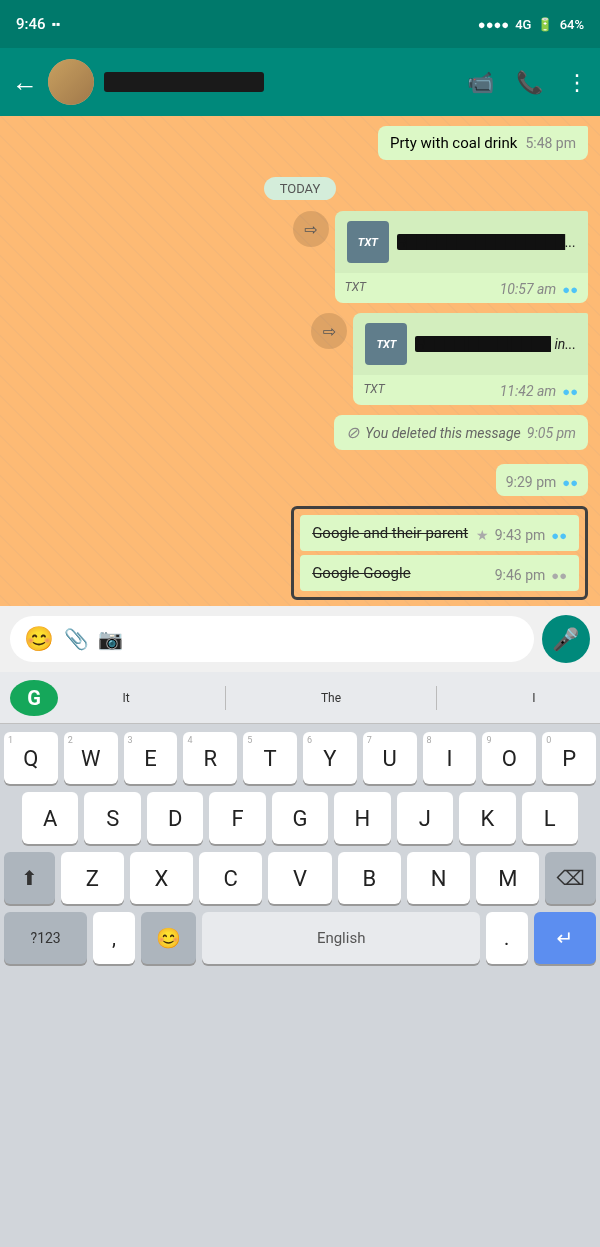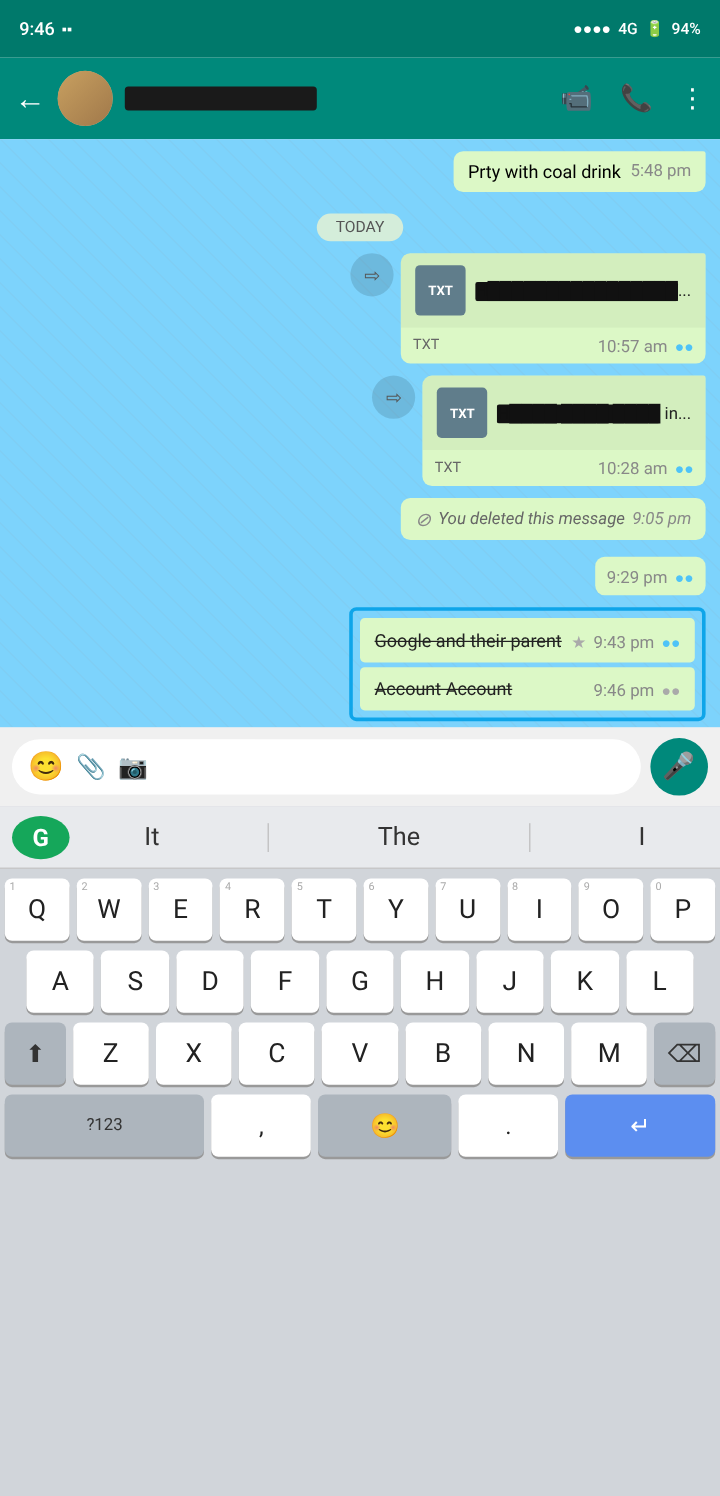--- a/index.html
+++ b/index.html
@@ -77,21 +77,21 @@
     }
     .header-icon {
       font-size: 22px;
       cursor: pointer;
     }
 
     
     .chat-area {
       width: 600px;
       height: 490px;
-      background: #7dd3fc;
+      background: #fdba74;
       position: relative;
       overflow: hidden;
     }
     .chat-bg-pattern {
       position: absolute;
       top: 0; left: 0; right: 0; bottom: 0;
       opacity: 0.08;
       background-image: repeating-linear-gradient(
         45deg,
         #999 0px, #999 1px,
@@ -153,20 +153,21 @@
     .ticks-blue { color: #4fc3f7; }
     .ticks-grey { color: #aaa; }
 
     
     .file-bubble {
       background: #dcf8c6;
       border-radius: 8px;
       padding: 0;
       overflow: hidden;
       max-width: 82%;
+      font-style: italic;
     }
     .file-bubble.sent { border-top-right-radius: 2px; }
 
     .file-header {
       display: flex;
       align-items: center;
       gap: 8px;
       padding: 10px 12px;
       background: rgba(0,0,0,0.04);
     }
@@ -223,21 +224,21 @@
       align-items: center;
       gap: 6px;
       font-size: 14px;
       color: #666;
       font-style: italic;
     }
     .deleted-icon { font-size: 16px; color: #888; }
 
     
     .highlight-box {
-      border: 3px solid #0ea5e9;
+      border: 3px solid #404040;
       border-radius: 6px;
       padding: 6px;
       display: flex;
       flex-direction: column;
       gap: 4px;
       max-width: 86%;
       margin-left: auto;
     }
     .strikethrough-text {
       text-decoration: line-through;
@@ -310,21 +311,21 @@
       flex-shrink: 0;
     }
     .suggestion-words {
       flex: 1;
       display: flex;
       align-items: center;
       justify-content: space-around;
       padding: 0 10px;
     }
     .suggestion-word {
-      font-size: 21px;
+      font-size: 12px;
       color: #333;
       padding: 0 14px;
     }
     .suggestion-divider {
       width: 1px;
       height: 24px;
       background: #bbb;
     }
 
     
@@ -401,21 +402,21 @@
 
 <div class="status-bar">
   <div class="status-left">
     <span>9:46</span>
     <span style="font-size:12px">▪▪</span>
   </div>
   <div class="status-right">
     <span>●●●● </span>
     <span>4G</span>
     <span>🔋</span>
-    <span>94%</span>
+    <span>64%</span>
   </div>
 </div>
 
 <div class="header">
   <span class="header-back">←</span>
   <div class="header-avatar">
     <div class="header-avatar-inner"></div>
   </div>
   <div class="header-name-block">
     <div class="header-name"></div>
@@ -470,21 +471,21 @@
           <div class="file-icon-box">TXT</div>
           <div>
             <div class="file-name">
               <span style="background:#111;color:#111;border-radius:2px;">H████ ████ ████</span> in...
             </div>
           </div>
         </div>
         <div class="file-footer">
           <span class="file-type">TXT</span>
           <div class="bubble-meta">
-            <span class="bubble-time">10:28 am</span>
+            <span class="bubble-time">11:42 am</span>
             <span class="bubble-ticks ticks-blue">●●</span>
           </div>
         </div>
       </div>
     </div>
 
     <div class="msg-row sent">
       <div class="deleted-msg">
         <span class="deleted-icon">⊘</span>
         <span>You deleted this message</span>
@@ -507,21 +508,21 @@
         <div class="bubble sent" style="max-width:100%;border:none;border-radius:4px;display:flex;align-items:center;justify-content:space-between;gap:8px;">
           <span class="strikethrough-text">Google and their parent</span>
           <div class="bubble-meta" style="white-space:nowrap;">
             <span style="color:#aaa;font-size:14px;">★</span>
             <span class="bubble-time">9:43 pm</span>
             <span class="bubble-ticks ticks-blue">●●</span>
           </div>
         </div>
 
         <div class="bubble sent" style="max-width:100%;border:none;border-radius:4px;display:flex;align-items:center;justify-content:space-between;gap:8px;">
-          <span class="strikethrough-text">Account Account</span>
+          <span class="strikethrough-text">Google Google</span>
           <div class="bubble-meta" style="white-space:nowrap;">
             <span class="bubble-time">9:46 pm</span>
             <span class="bubble-ticks ticks-grey">●●</span>
           </div>
         </div>
       </div>
     </div>
 
   </div>
 </div>
@@ -588,17 +589,18 @@
       <div class="key">B</div>
       <div class="key">N</div>
       <div class="key">M</div>
       <div class="key key-special key-delete" style="flex:0.8;">⌫</div>
     </div>
 
     <div class="key-row">
       <div class="key key-special key-sym" style="flex:1.2;font-size:14px;">?123</div>
       <div class="key key-dot" style="font-size:20px;">,</div>
       <div class="key key-special key-emoji-special" style="flex:0.8;font-size:20px;">😊</div>
+      <div class="key key-space" style="font-size:15px;color:#555;">English</div>
       <div class="key key-dot" style="font-size:20px;">.</div>
       <div class="key key-action" style="flex:0.9;font-size:20px;">↵</div>
     </div>
   </div>
 </div>
 
 </body></html>

